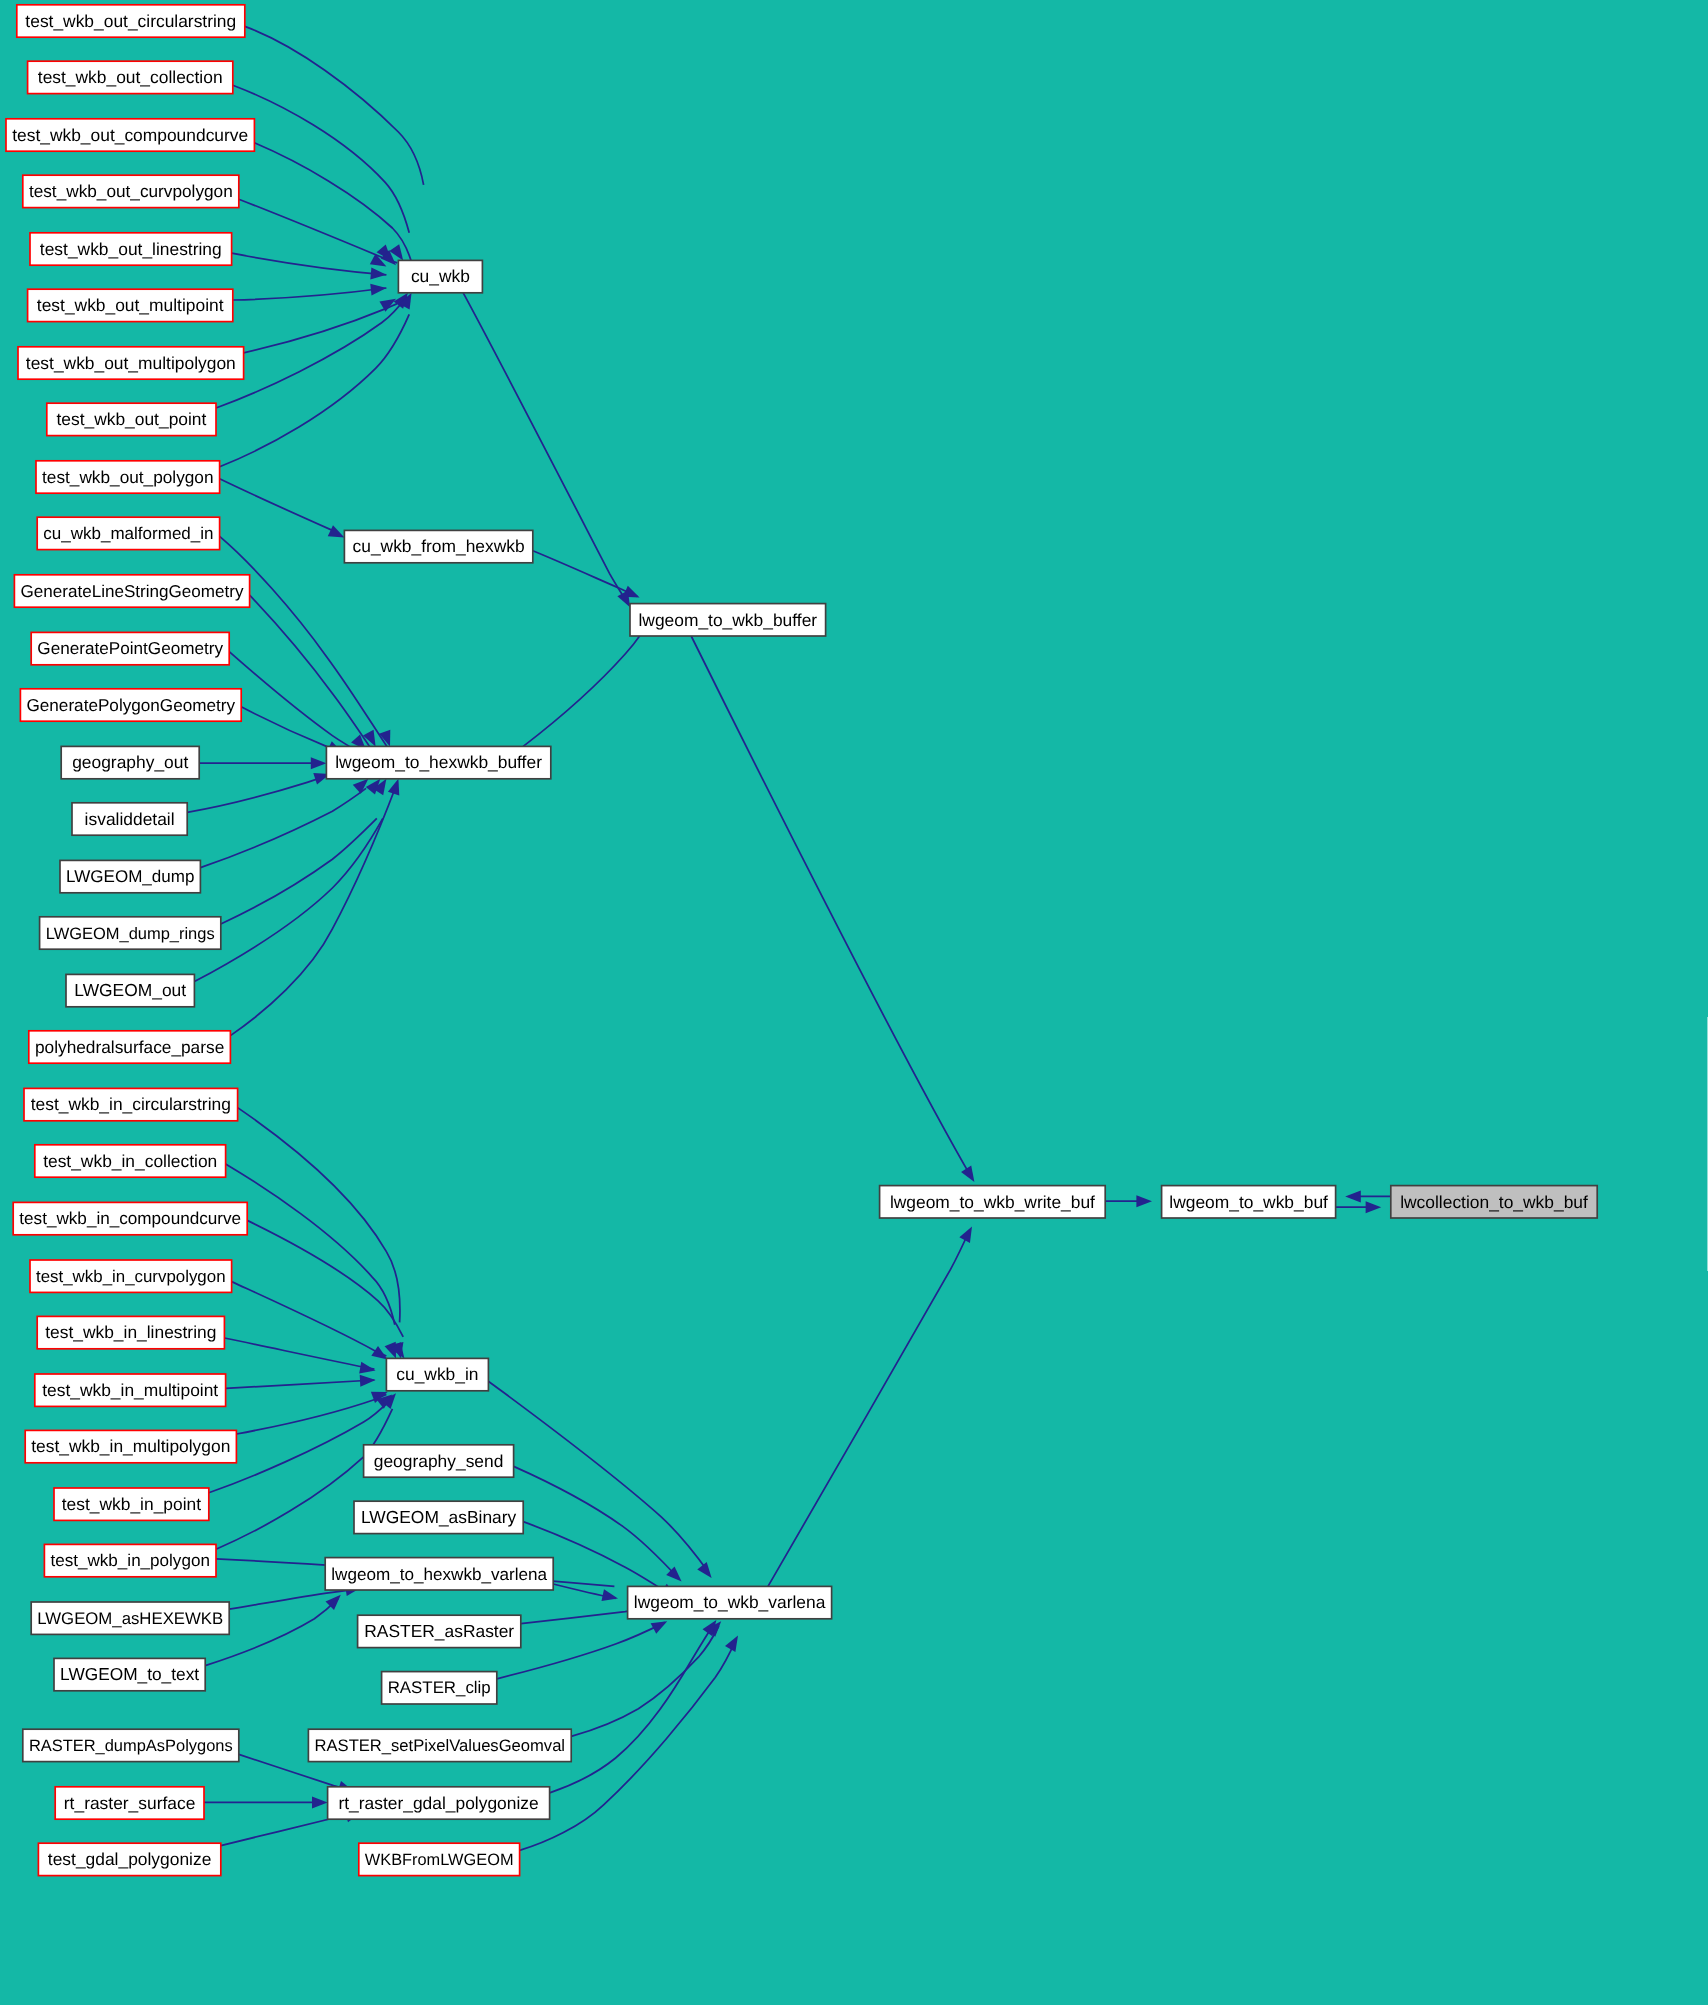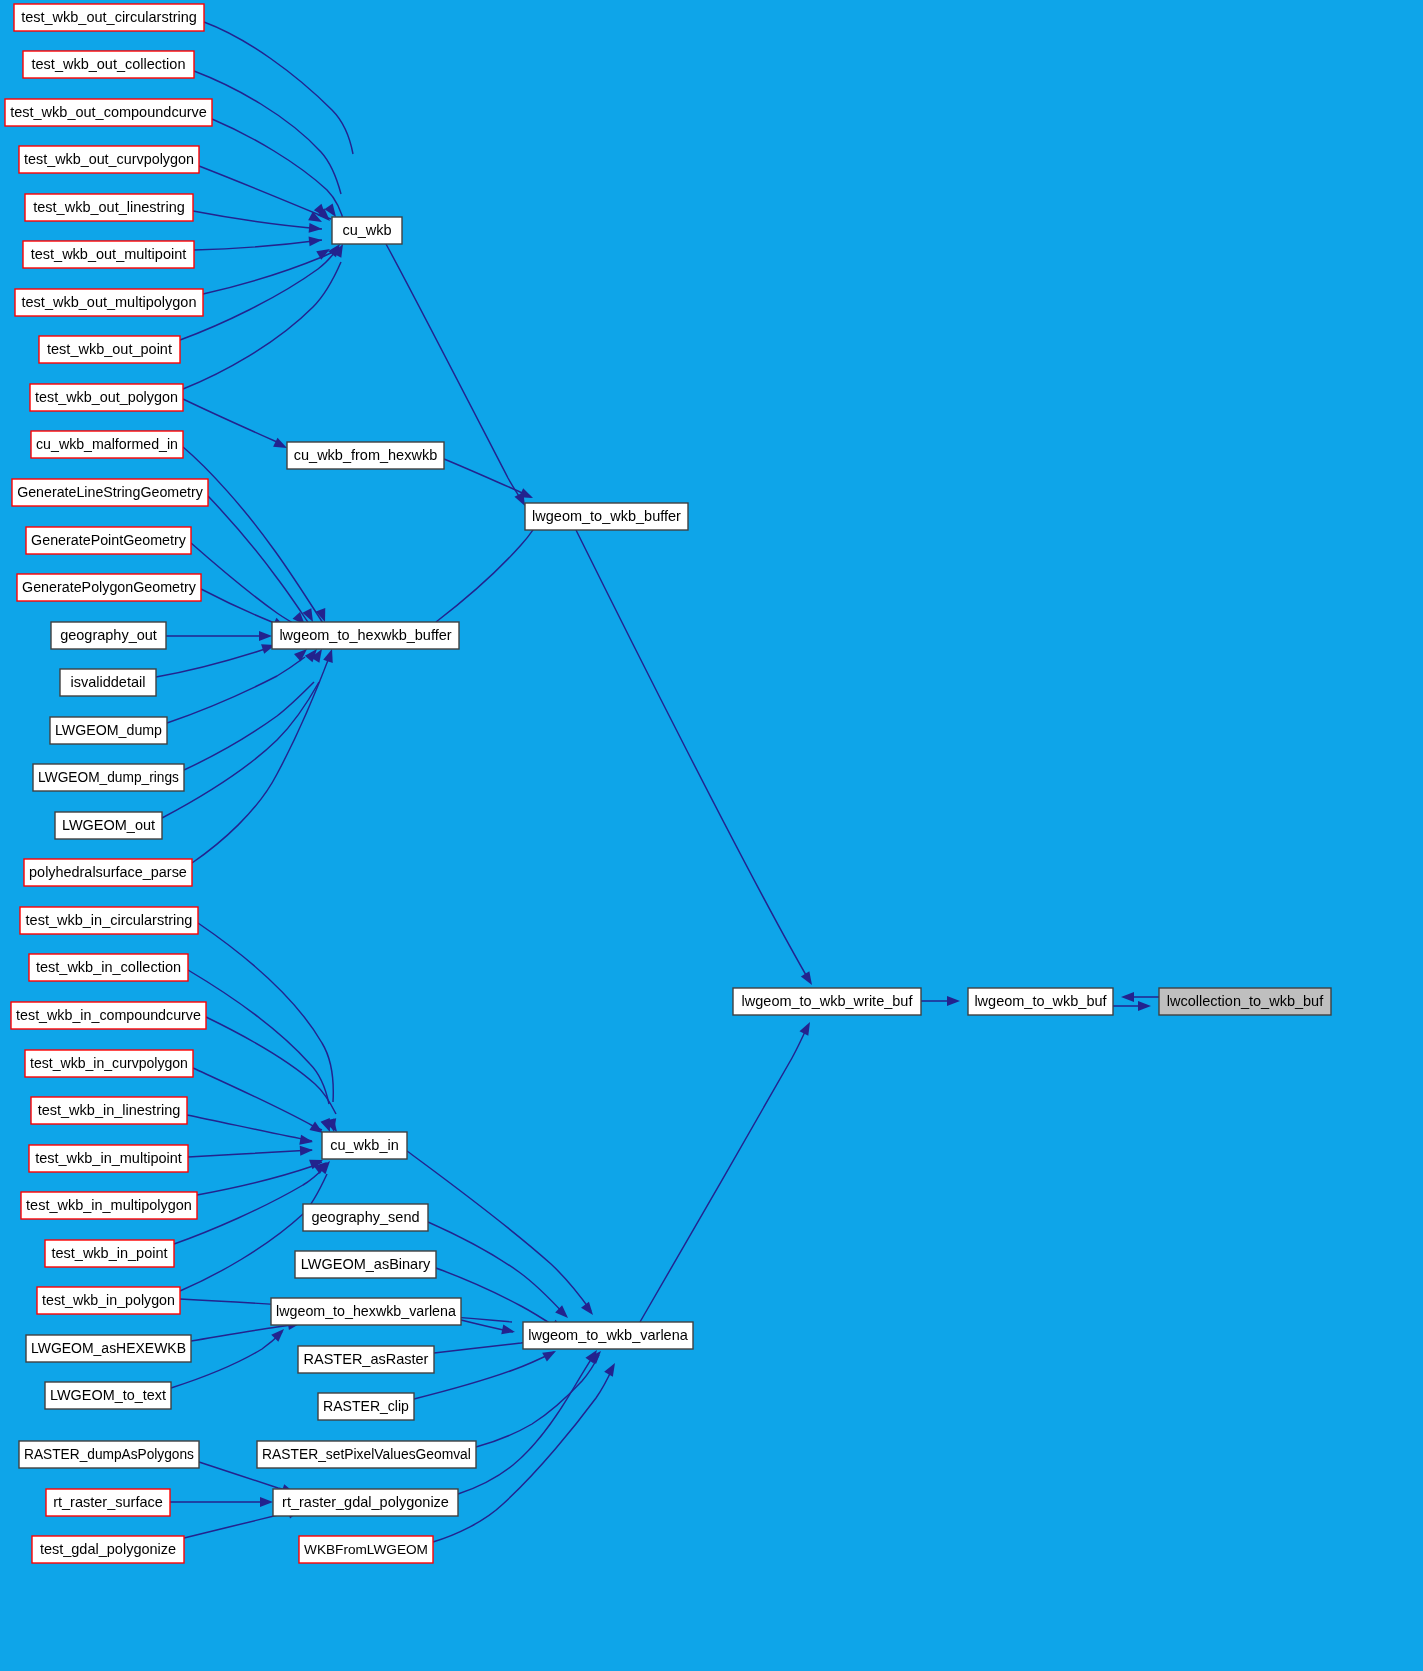--- a/index.html
+++ b/index.html
@@ -4,21 +4,21 @@
 <style>
   html, body {
     margin: 0;
     padding: 0;
     background: #ffffff;
   }
   #canvas-wrap {
     position: relative;
     width: 1423px;
     height: 1671px;
-    background: #0ea5e9;
+    background: #14b8a6;
     overflow: hidden;
   }
   svg#graph {
     display: block;
     width: 1423px;
     height: 1671px;
     font-family: "Liberation Sans", sans-serif;
   }
   .node-rect {
     stroke-width: 1.4px;

